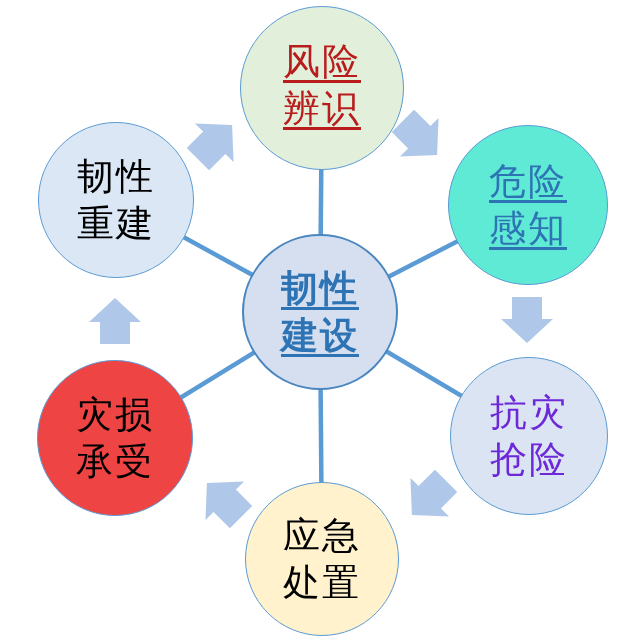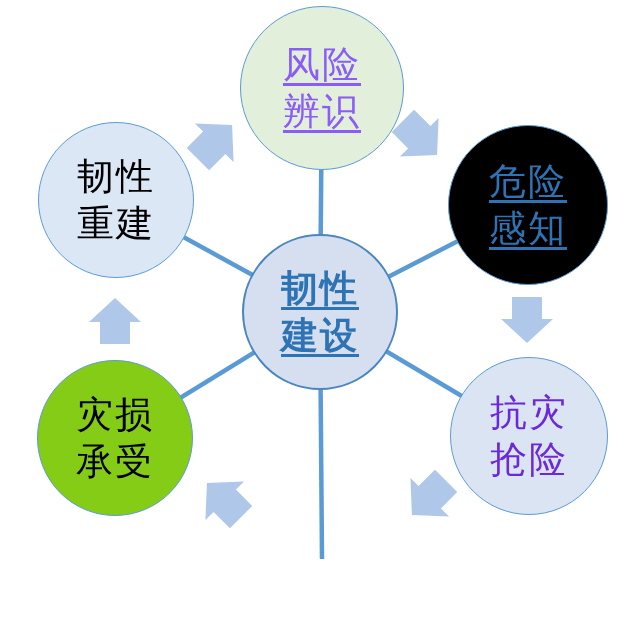--- a/index.html
+++ b/index.html
@@ -39,32 +39,36 @@
     <use href="#blockArrow" transform="translate(224,500) rotate(135) scale(1.05)" fill="#AFC7E8"></use>
     <use href="#blockArrow" transform="translate(115,321) rotate(180)" fill="#AFC7E8"></use>
     <use href="#blockArrow" transform="translate(215,142) rotate(-135) scale(1.05)" fill="#AFC7E8"></use>
   </svg>
 
   <div class="circle c-center link" style="background-color: rgb(214, 223, 240); border-color: rgb(74, 134, 192);">
     <span class="label" style="color: rgb(46, 116, 181);">韧性
 建设</span>
   </div>
   <div class="circle c-top link" style="background-color: rgb(226, 239, 218); border-color: rgb(91, 155, 213);">
-    <span class="label" style="color: #8b5cf6;">风险
+    <span class="label" style="color: #b91c1c; font-family: Liberation Mono, monospace;">风险
 辨识</span>
   </div>
-  <div class="circle c-upper-right link" style="background-color: #000000; border-color: rgb(91, 155, 213);">
+  <div class="circle c-upper-right link" style="background-color: #5eead4; border-color: rgb(91, 155, 213);">
     <span class="label" style="color: rgb(46, 116, 181);">危险
 感知</span>
   </div>
   <div class="circle c-lower-right" style="background-color: rgb(219, 228, 243); border-color: rgb(91, 155, 213);">
     <span class="label" style="color: #6d28d9;">抗灾
 抢险</span>
   </div>
-  <div class="circle c-lower-left" style="background-color: #84cc16; border-color: rgb(91, 155, 213);">
+  <div class="circle c-bottom" style="background-color: rgb(255, 242, 204); border-color: rgb(91, 155, 213);">
+    <span class="label" style="color: rgb(0, 0, 0);">应急
+处置</span>
+  </div>
+  <div class="circle c-lower-left" style="background-color: #ef4444; border-color: rgb(91, 155, 213);">
     <span class="label" style="color: rgb(0, 0, 0);">灾损
 承受</span>
   </div>
   <div class="circle c-upper-left" style="background-color: rgb(219, 231, 245); border-color: rgb(91, 155, 213);">
     <span class="label" style="color: rgb(0, 0, 0);">韧性
 重建</span>
   </div>
 </div>
 
 </body></html>

